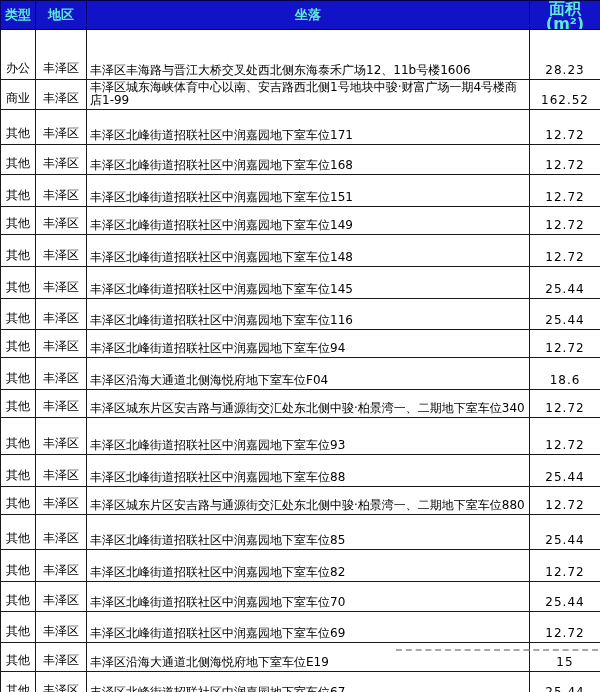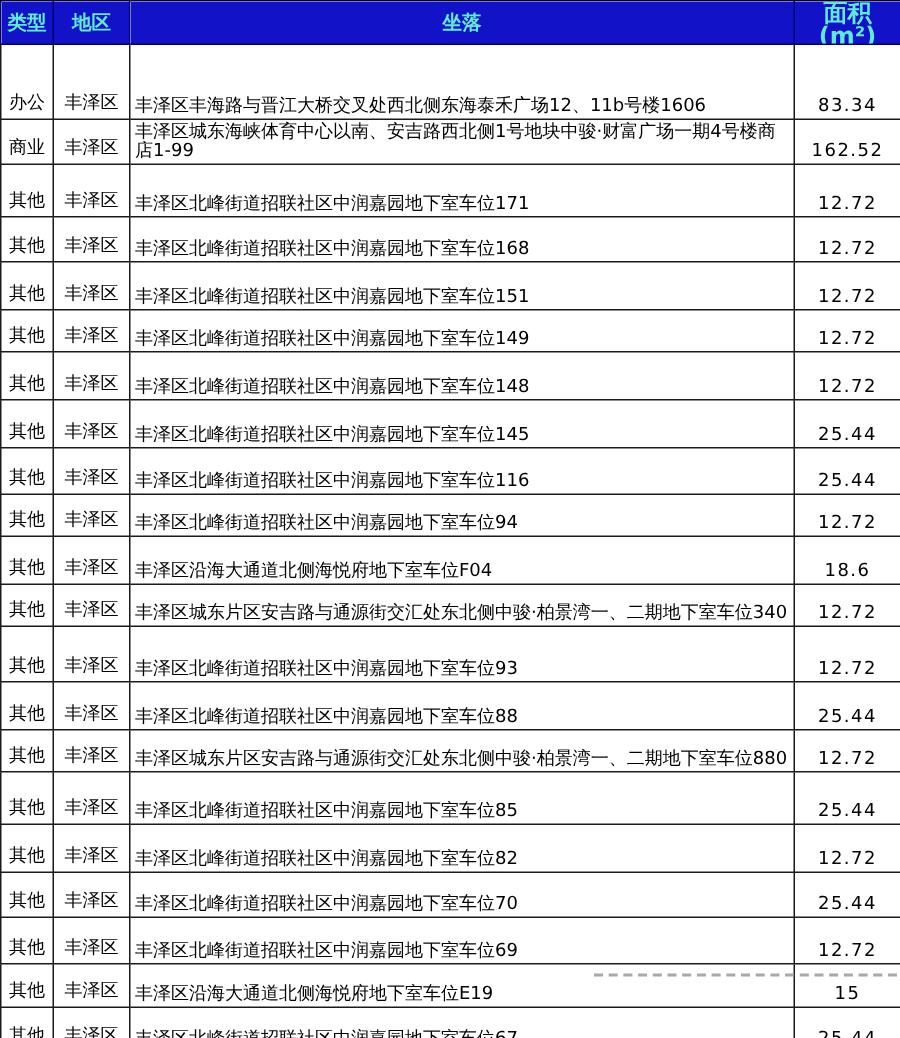--- a/index.html
+++ b/index.html
@@ -89,21 +89,21 @@
             <div>(m²)</div>
           </div>
         </th>
       </tr>
     </thead>
     <tbody>
         <tr style="height: 50px;">
       <td class="c-type">办公</td>
       <td class="c-district">丰泽区</td>
       <td class="c-loc">丰泽区丰海路与晋江大桥交叉处西北侧东海泰禾广场12、11b号楼1606</td>
-      <td class="c-area">83.34</td>
+      <td class="c-area">28.23</td>
     </tr>
         <tr style="height: 30px;">
       <td class="c-type">商业</td>
       <td class="c-district">丰泽区</td>
       <td class="c-loc">丰泽区城东海峡体育中心以南、安吉路西北侧1号地块中骏·财富广场一期4号楼商店1-99</td>
       <td class="c-area">162.52</td>
     </tr>
         <tr style="height: 35px;">
       <td class="c-type">其他</td>
       <td class="c-district">丰泽区</td>

